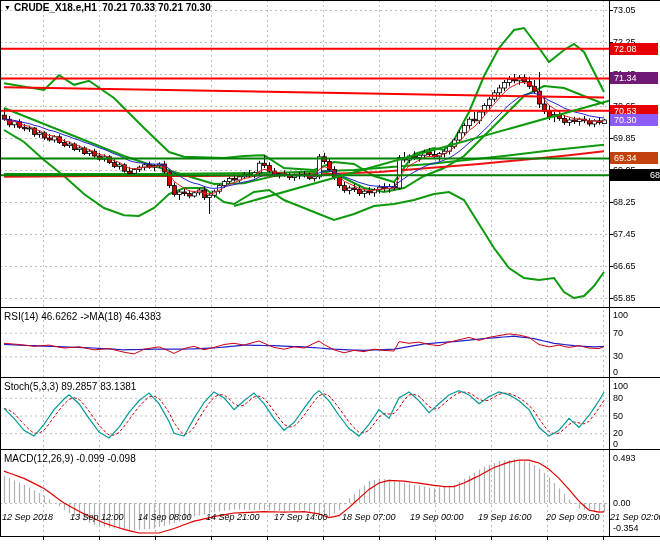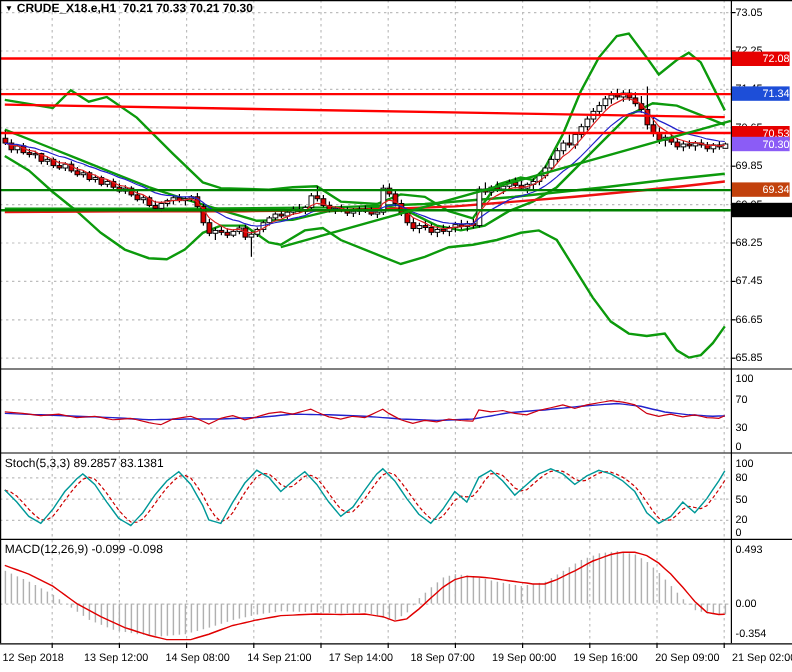--- a/index.html
+++ b/index.html
@@ -6,22 +6,22 @@
   #app{position:relative;width:660px;height:560px;background:#ffffff;overflow:hidden;
        font-family:"Liberation Sans",sans-serif;}
   #chart-svg{position:absolute;left:0;top:0;}
   .hdr{position:absolute;left:4px;top:2px;font-size:10px;font-weight:bold;color:#000;
        white-space:nowrap;z-index:5;}
   .hdr .tri{font-size:7px;vertical-align:1px;margin-right:3px;}
   .ind-label{position:absolute;left:4px;font-size:10px;color:#000;white-space:nowrap;z-index:5;}
   .axis-label{position:absolute;left:613px;font-size:9px;color:#000;white-space:nowrap;
        transform:translateY(-50%);z-index:3;}
   .price-tag{position:absolute;left:610px;width:44px;font-size:9px;color:#fff;
-       padding:1px 0 1px 4px;transform:translateY(-50%);z-index:4;line-height:10px;text-align:right;}
-  .time-label{position:absolute;top:543px;font-size:9px;color:#000;white-space:nowrap;z-index:3;}
+       padding:1px 0 1px 4px;transform:translateY(-50%);z-index:4;line-height:10px;}
+  .time-label{position:absolute;top:512px;font-size:9px;color:#000;white-space:nowrap;z-index:3;font-style:italic;}
 </style>
 </head>
 <body>
 
 <div id="app">
   <svg id="chart-svg" width="660" height="560">
       <g>
         <path d="M43.5 0 V536" stroke="#bdbdbd" stroke-dasharray="2,3"></path>
         <path d="M99.5 0 V536" stroke="#bdbdbd" stroke-dasharray="2,3"></path>
         <path d="M155.5 0 V536" stroke="#bdbdbd" stroke-dasharray="2,3"></path>
@@ -479,20 +479,21 @@
         <path d="M491.5 536 v4" stroke="#000000"></path>
         <path d="M547.5 536 v4" stroke="#000000"></path>
         <path d="M603.5 536 v4" stroke="#000000"></path>
       </g>
     </svg>
 
   <div class="hdr">
     <span class="tri">▼</span><span>CRUDE_X18.e,H1</span>&nbsp;&nbsp;<span>70.21 70.33 70.21 70.30</span>
   </div>
 
+  <div class="ind-label" style="top:311px">RSI(14) 46.6262  -&gt;MA(18) 46.4383</div>
   <div class="ind-label" style="top:381px">Stoch(5,3,3) 89.2857 83.1381</div>
   <div class="ind-label" style="top:453px">MACD(12,26,9) -0.099 -0.098</div>
 
   <div id="price-axis">
       <span class="axis-label" style="top: 10px;">73.05</span>
       <span class="axis-label" style="top: 42px;">72.25</span>
       <span class="axis-label" style="top: 74px;">71.45</span>
       <span class="axis-label" style="top: 106px;">70.65</span>
       <span class="axis-label" style="top: 138px;">69.85</span>
       <span class="axis-label" style="top: 170px;">69.05</span>
@@ -506,21 +507,21 @@
       <span class="axis-label" style="top: 372px;">0</span>
       <span class="axis-label" style="top: 386px;">100</span>
       <span class="axis-label" style="top: 397.8px;">80</span>
       <span class="axis-label" style="top: 415.5px;">50</span>
       <span class="axis-label" style="top: 433.2px;">20</span>
       <span class="axis-label" style="top: 444px;">0</span>
       <span class="axis-label" style="top: 458px;">0.493</span>
       <span class="axis-label" style="top: 503px;">0.00</span>
       <span class="axis-label" style="top: 528px;">-0.354</span>
       <span class="price-tag" style="top: 48.8px; background: rgb(230, 0, 0);">72.08</span>
-      <span class="price-tag" style="top: 78.4px; background: #1d4ed8;">71.34</span>
+      <span class="price-tag" style="top: 78.4px; background: #701a75;">71.34</span>
       <span class="price-tag" style="top: 110.8px; background: rgb(230, 0, 0);">70.53</span>
       <span class="price-tag" style="top: 120px; background: #8b5cf6;">70.30</span>
       <span class="price-tag" style="top: 158.4px; background: #c2410c;">69.34</span>
       <span class="price-tag" style="top: 175.2px; background: #000000; padding-left: 40px;">68.92</span>
     </div>
   <div id="time-axis-labels">
       <span class="time-label" style="left: 2px;">12 Sep 2018</span>
       <span class="time-label" style="left: 70px;">13 Sep 12:00</span>
       <span class="time-label" style="left: 138px;">14 Sep 08:00</span>
       <span class="time-label" style="left: 206px;">14 Sep 21:00</span>

